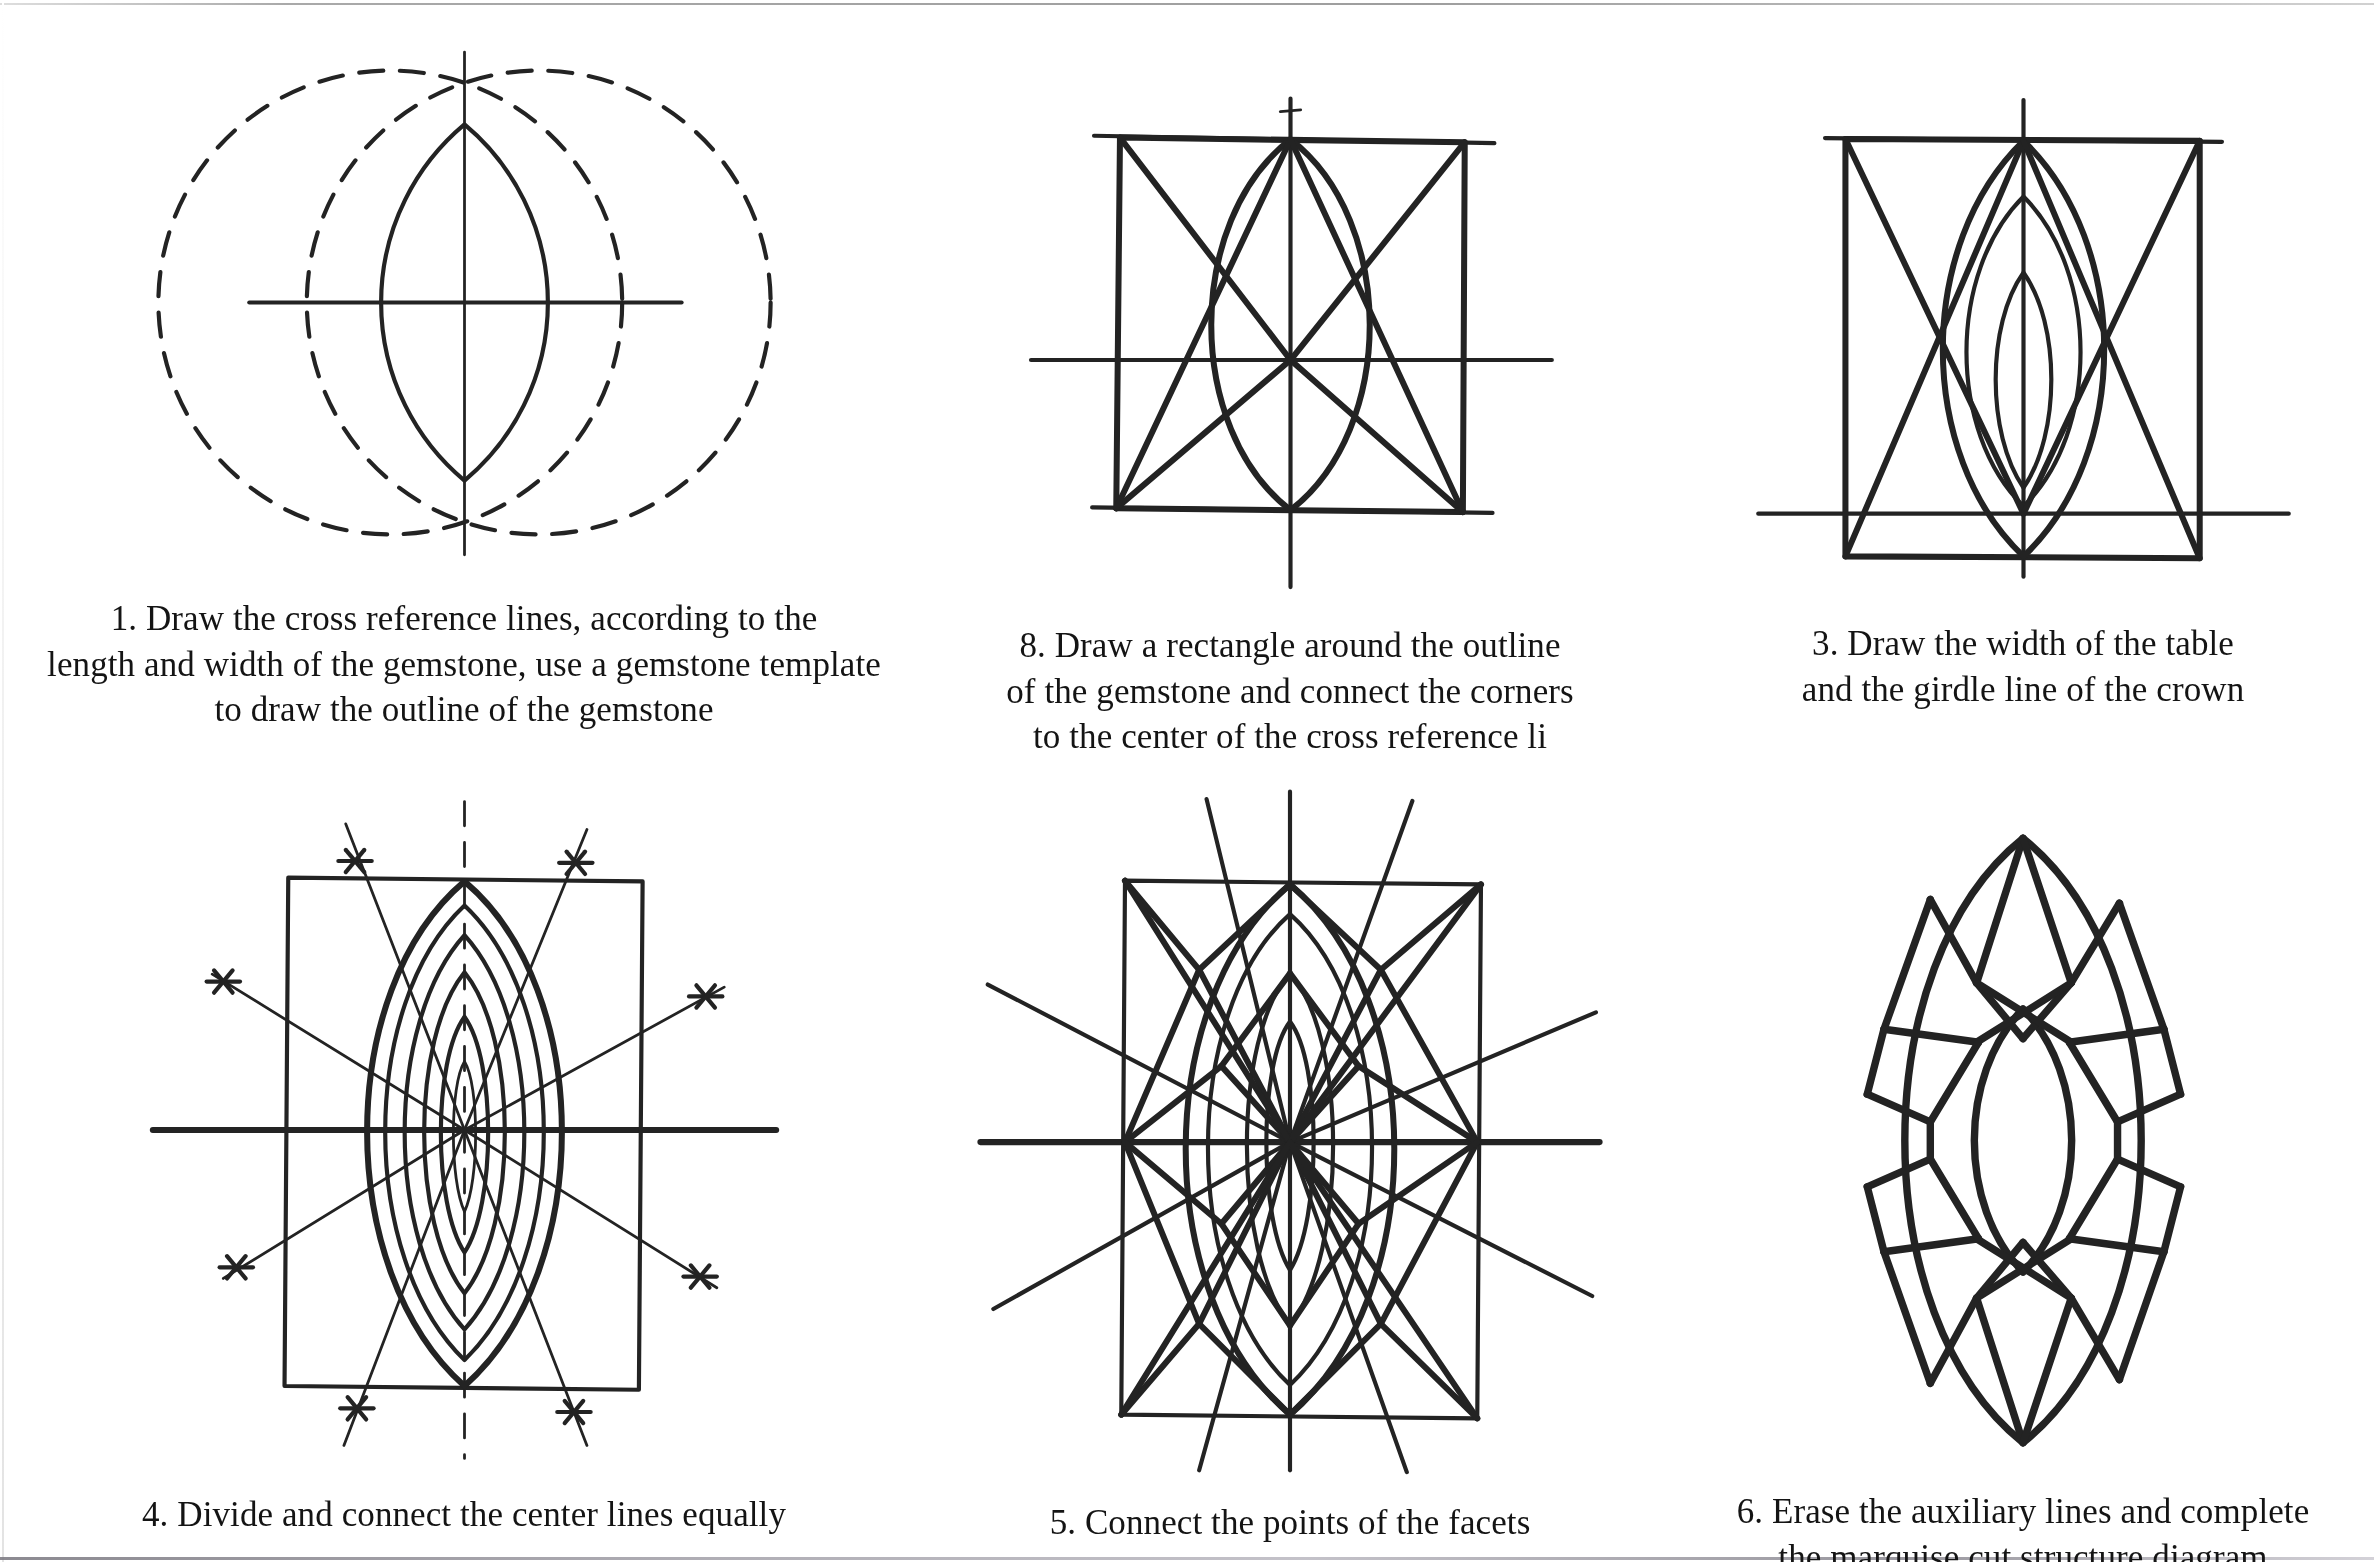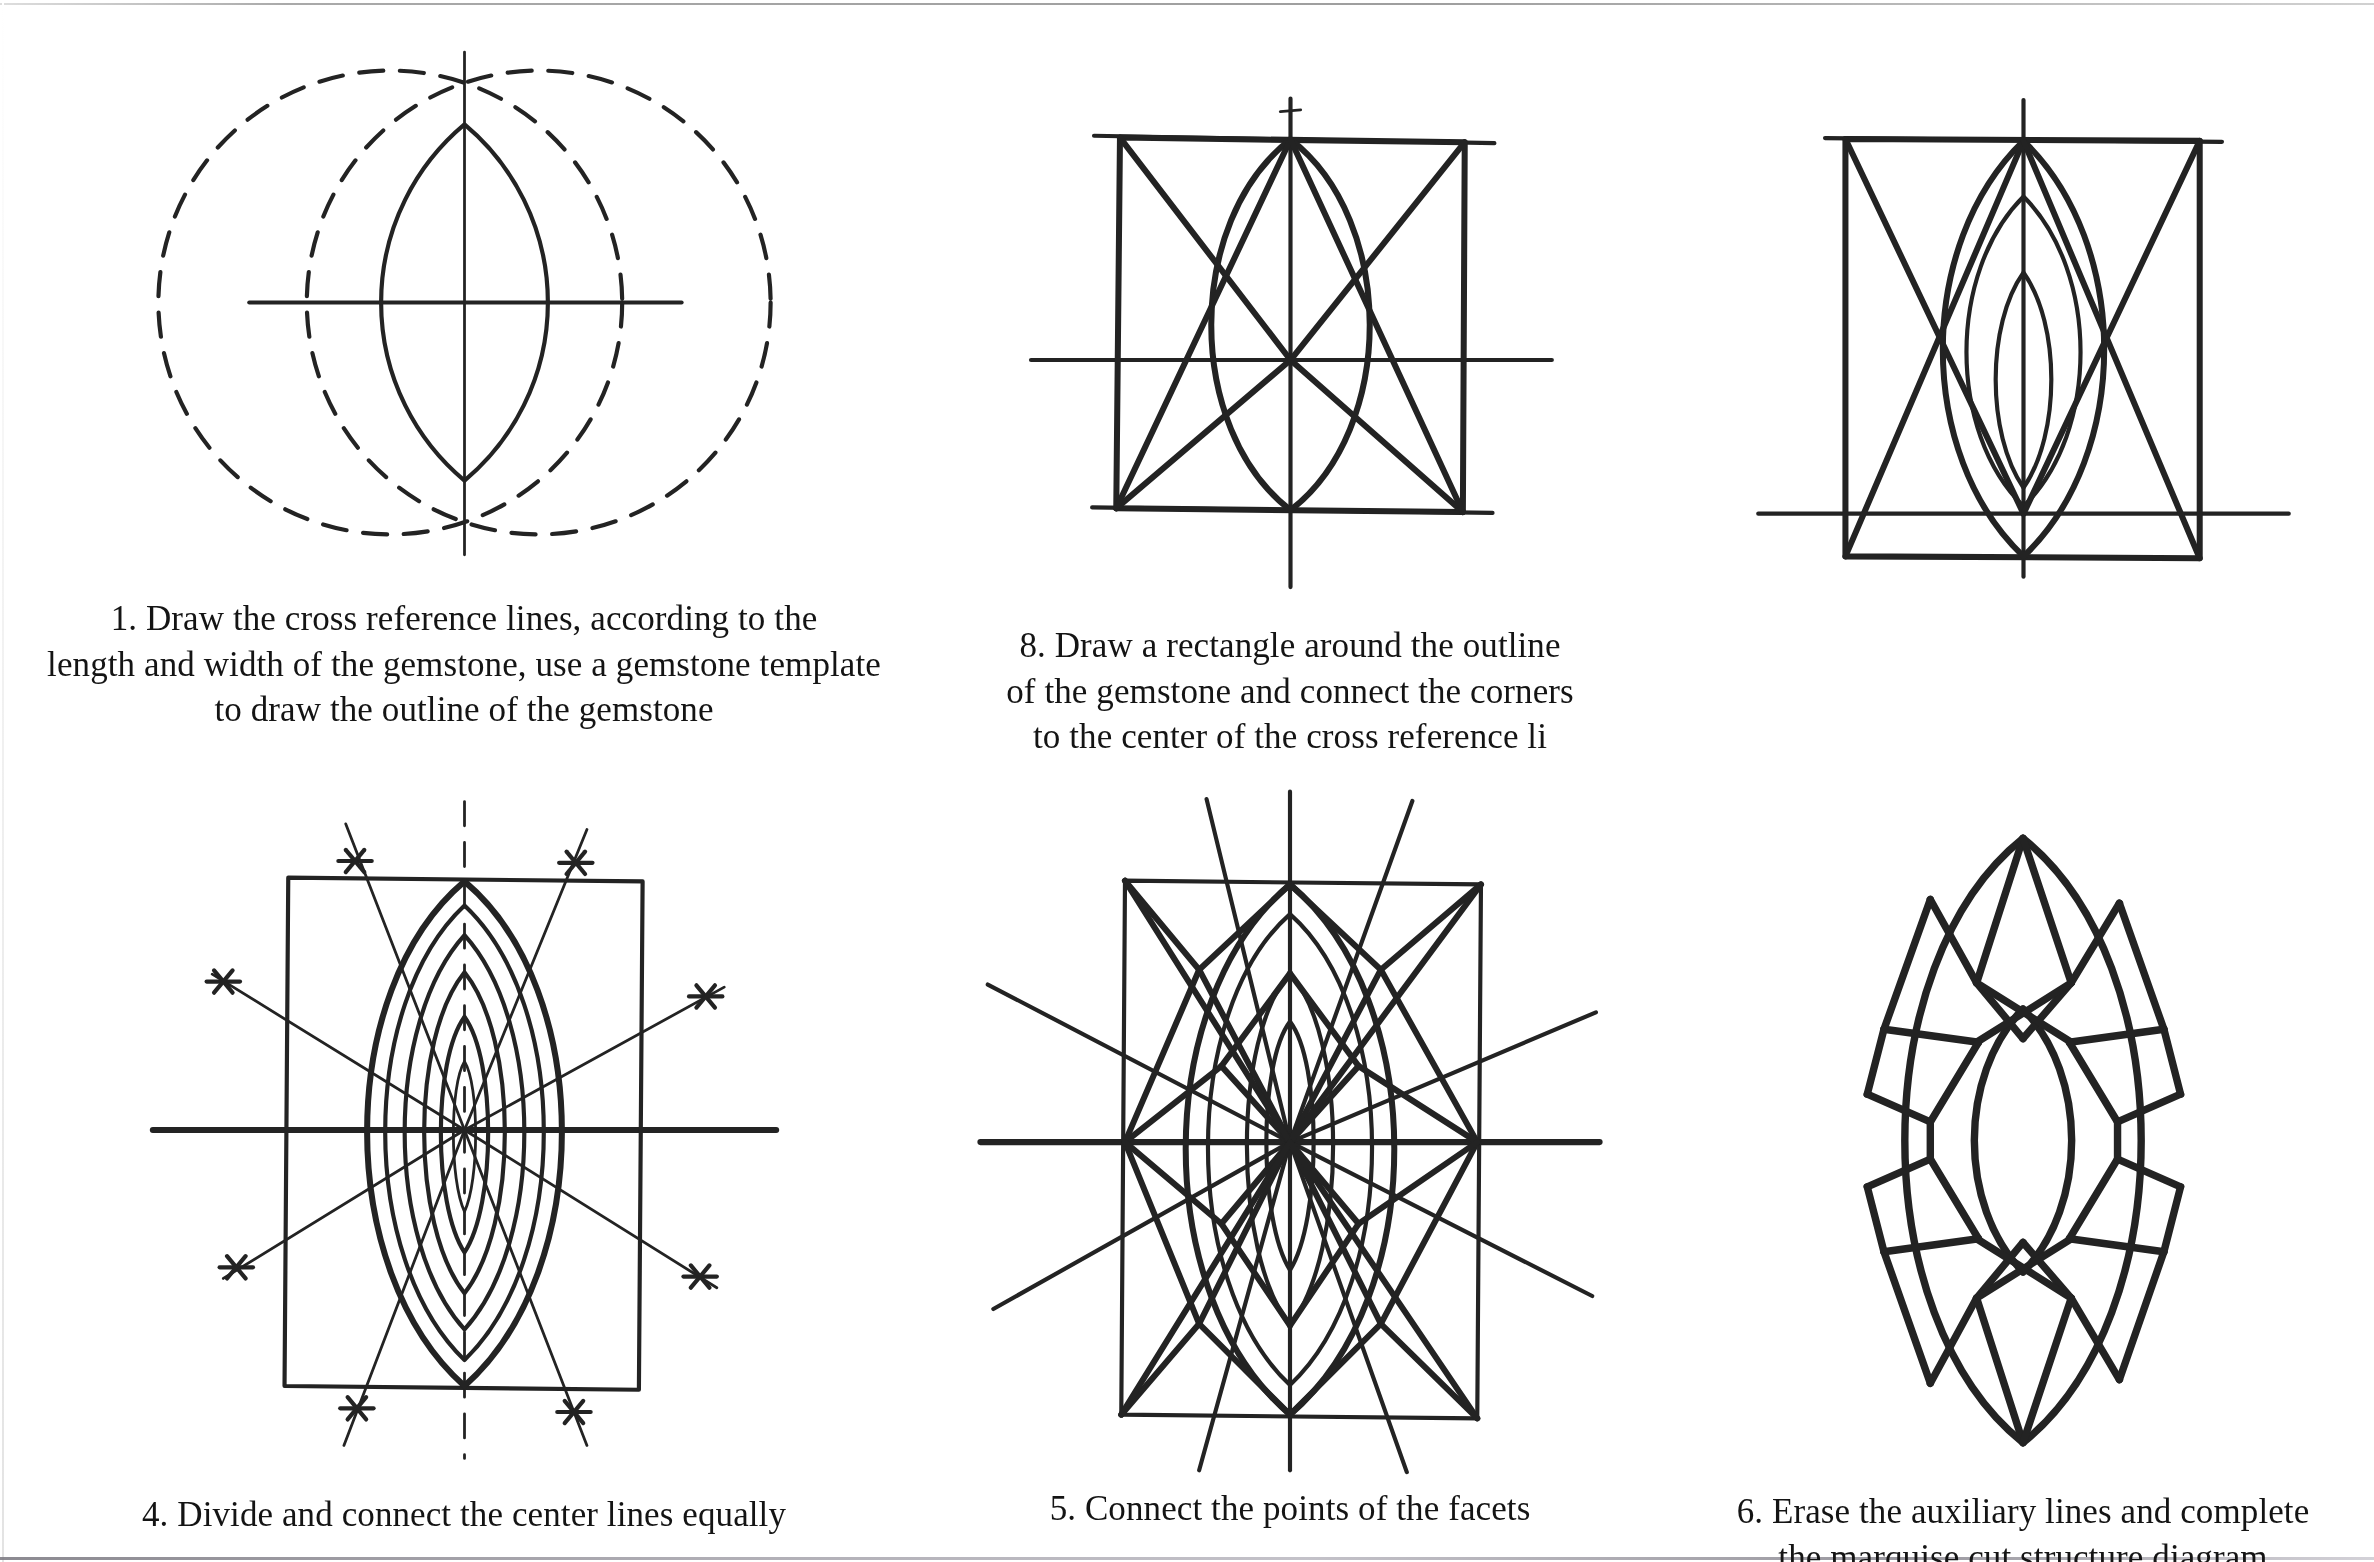--- a/index.html
+++ b/index.html
@@ -82,21 +82,21 @@
   .p2 .figure { margin-top: 82px; }
   .p2 .caption { margin-top: 22px; width: 686px; }
 
   .p3 .figure { margin-top: 87px; }
   .p3 .caption { margin-top: 33px; width: 649px; }
 
   .p4 .figure { margin-top: 16.7px; }
   .p4 .caption { margin-top: 28px; width: 835px; }
 
   .p5 .figure { margin-top: 9.3px; }
-  .p5 .caption { margin-top: 12px; width: 705px; }
+  .p5 .caption { margin-top: 26px; width: 705px; }
 
   .p6 .figure { margin-top: 37px; }
   .p6 .caption { margin-top: 24px; width: 742px; }
 
   svg { overflow: visible; }
   .ink { stroke: #232323; fill: none; stroke-linecap: round; stroke-linejoin: round; }
   .ink-thin { stroke-width: 3; }
   .ink-med  { stroke-width: 4.5; }
   .ink-bold { stroke-width: 6.5; }
   .ink-xbold{ stroke-width: 8; }
@@ -174,20 +174,22 @@
 
         <path class="ink ink-med" d="M310,200 C350,256 350,374 310,432 C270,374 270,256 310,200 Z"></path>
 
         <g>
           <line class="ink ink-bold" x1="118" y1="56" x2="310" y2="460"></line>
           <line class="ink ink-bold" x1="500" y1="58" x2="310" y2="460"></line>
           <line class="ink ink-bold" x1="310" y1="58" x2="118" y2="506"></line>
           <line class="ink ink-bold" x1="310" y1="58" x2="500" y2="508"></line>
         </g>
       </svg>
+      <div class="caption">3. Draw the width of the table
+and the girdle line of the crown</div>
     </div>
 
     <div class="panel p4">
       <svg class="figure" width="705" height="668" viewBox="0 0 760 720">
 
         <line class="ink ink-thin dashed" x1="380" y1="6" x2="380" y2="714"></line>
         <line class="ink ink-bold" x1="44" y1="360" x2="716" y2="360"></line>
 
         <path class="ink ink-med" d="M190,88 L572,92 L568,640 L186,636 Z"></path>
 

